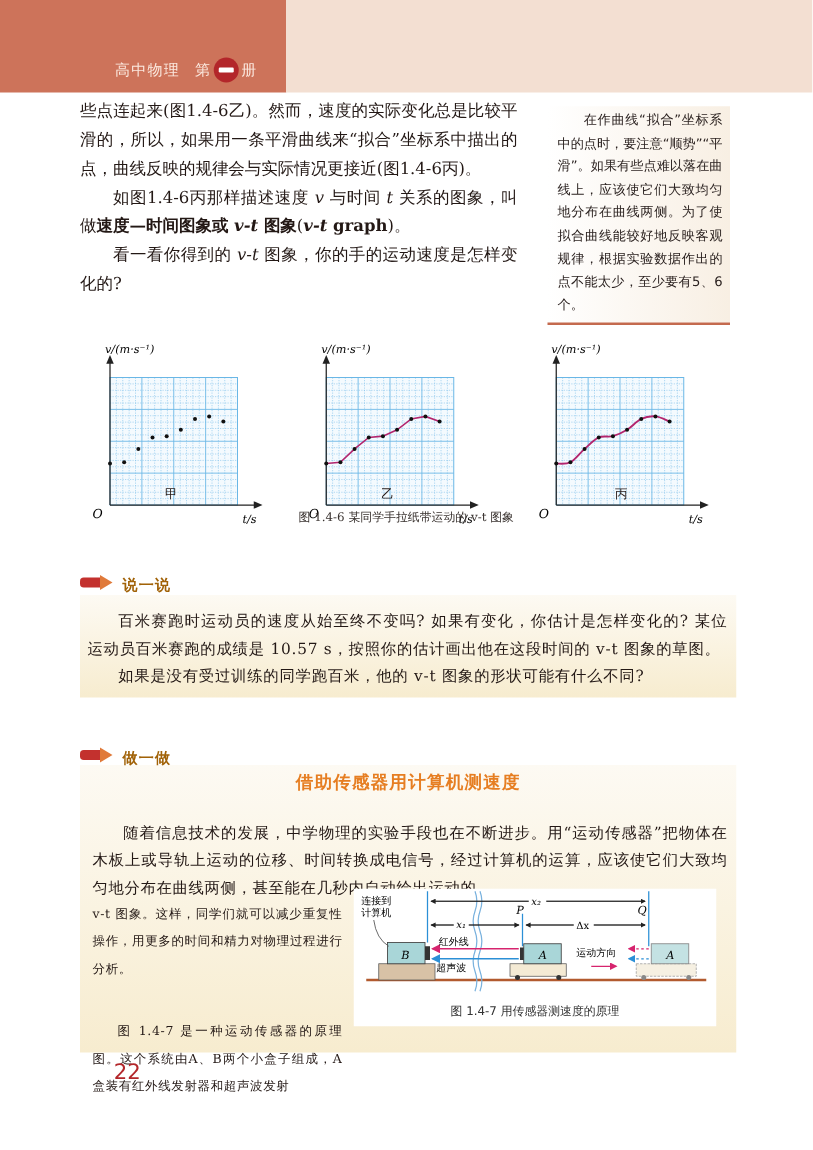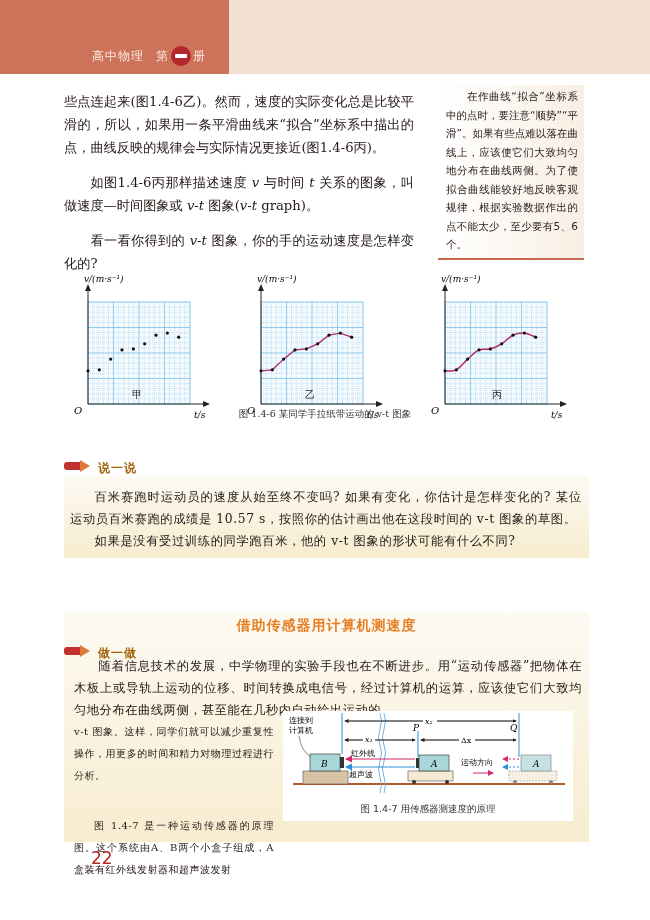--- a/index.html
+++ b/index.html
@@ -7,23 +7,23 @@
   body { position: relative; font-family: "DejaVu Serif", "Liberation Serif", serif; color: #231815; }
 
   .header-left { position: absolute; left: 0; top: 0; width: 229px; height: 74px; background: #cd735a; }
   .header-right { position: absolute; left: 229px; top: 0; width: 421px; height: 74px; background: #f3dfd2; }
   .header-title { position: absolute; left: 92px; top: 46px; font-family: "DejaVu Sans", sans-serif; font-size: 12px; color: #fbe8de; letter-spacing: 1px; display: flex; align-items: center; text-align: right; }
   .header-title .sp { width: 12px; }
   .vol-badge { width: 20px; height: 20px; border-radius: 50%; background: #b3262a; margin: 0 2px; position: relative; }
   .vol-badge::after { content: ""; position: absolute; left: 4px; right: 4px; top: 8px; height: 4px; background: #fff; border-radius: 1px; }
 
   .body-text { position: absolute; left: 64px; top: 78px; width: 350px; font-size: 13.2px; line-height: 23px; }
-  .body-text p { text-align: justify; margin-top: 12px; }
+  .body-text p { text-align: justify; }
   .body-text .indent { text-indent: 2em; }
-  .body-text b { font-weight: normal; }
+  .body-text b { font-weight: bold; }
   .body-text i { font-style: italic; }
 
   .side-note { position: absolute; left: 438px; top: 85px; width: 146px; padding: 2px 6px 4px 8px;
     background: linear-gradient(90deg, #ffffff 0%, #f8efe3 100%);
     border-bottom: 2px solid #c46a4e;
     font-family: "DejaVu Sans", sans-serif; font-size: 10.5px; line-height: 18.5px; color: #2b2220; }
   .side-note p { text-indent: 2em; text-align: justify; }
 
   .chart { position: absolute; margin-top: 36px; }
   .chart svg { overflow: visible; }
@@ -265,21 +265,21 @@
 <div class="sec-head" style="top:460px;">
   <span class="arrow-icon"></span>
   <span>说一说</span>
 </div>
 <div class="talk-text">
   <p class="indent">百米赛跑时运动员的速度从始至终不变吗? 如果有变化，你估计是怎样变化的? 某位运动员百米赛跑的成绩是 10.57 s，按照你的估计画出他在这段时间的 v-t 图象的草图。</p>
   <p class="indent">如果是没有受过训练的同学跑百米，他的 v-t 图象的形状可能有什么不同?</p>
 </div>
 
 <div class="section-bg" style="top:612px; height:230px;"></div>
-<div class="sec-head" style="top:598px;margin-top:47px;">
+<div class="sec-head" style="top:598px;">
   <span class="arrow-icon"></span>
   <span>做一做</span>
 </div>
 <div class="do-title">借助传感器用计算机测速度</div>
 <div class="do-text">
   <p class="indent">随着信息技术的发展，中学物理的实验手段也在不断进步。用“运动传感器”把物体在木板上或导轨上运动的位移、时间转换成电信号，经过计算机的运算，应该使它们大致均匀地分布在曲线两侧，甚至能在几秒内自动绘出运动的</p>
 </div>
 <div class="do-text-narrow" style="top:721px;">
   <p>v-t 图象。这样，同学们就可以减少重复性操作，用更多的时间和精力对物理过程进行分析。</p>
   <p class="indent">图 1.4-7 是一种运动传感器的原理图。这个系统由A、B两个小盒子组成，A 盒装有红外线发射器和超声波发射</p>

